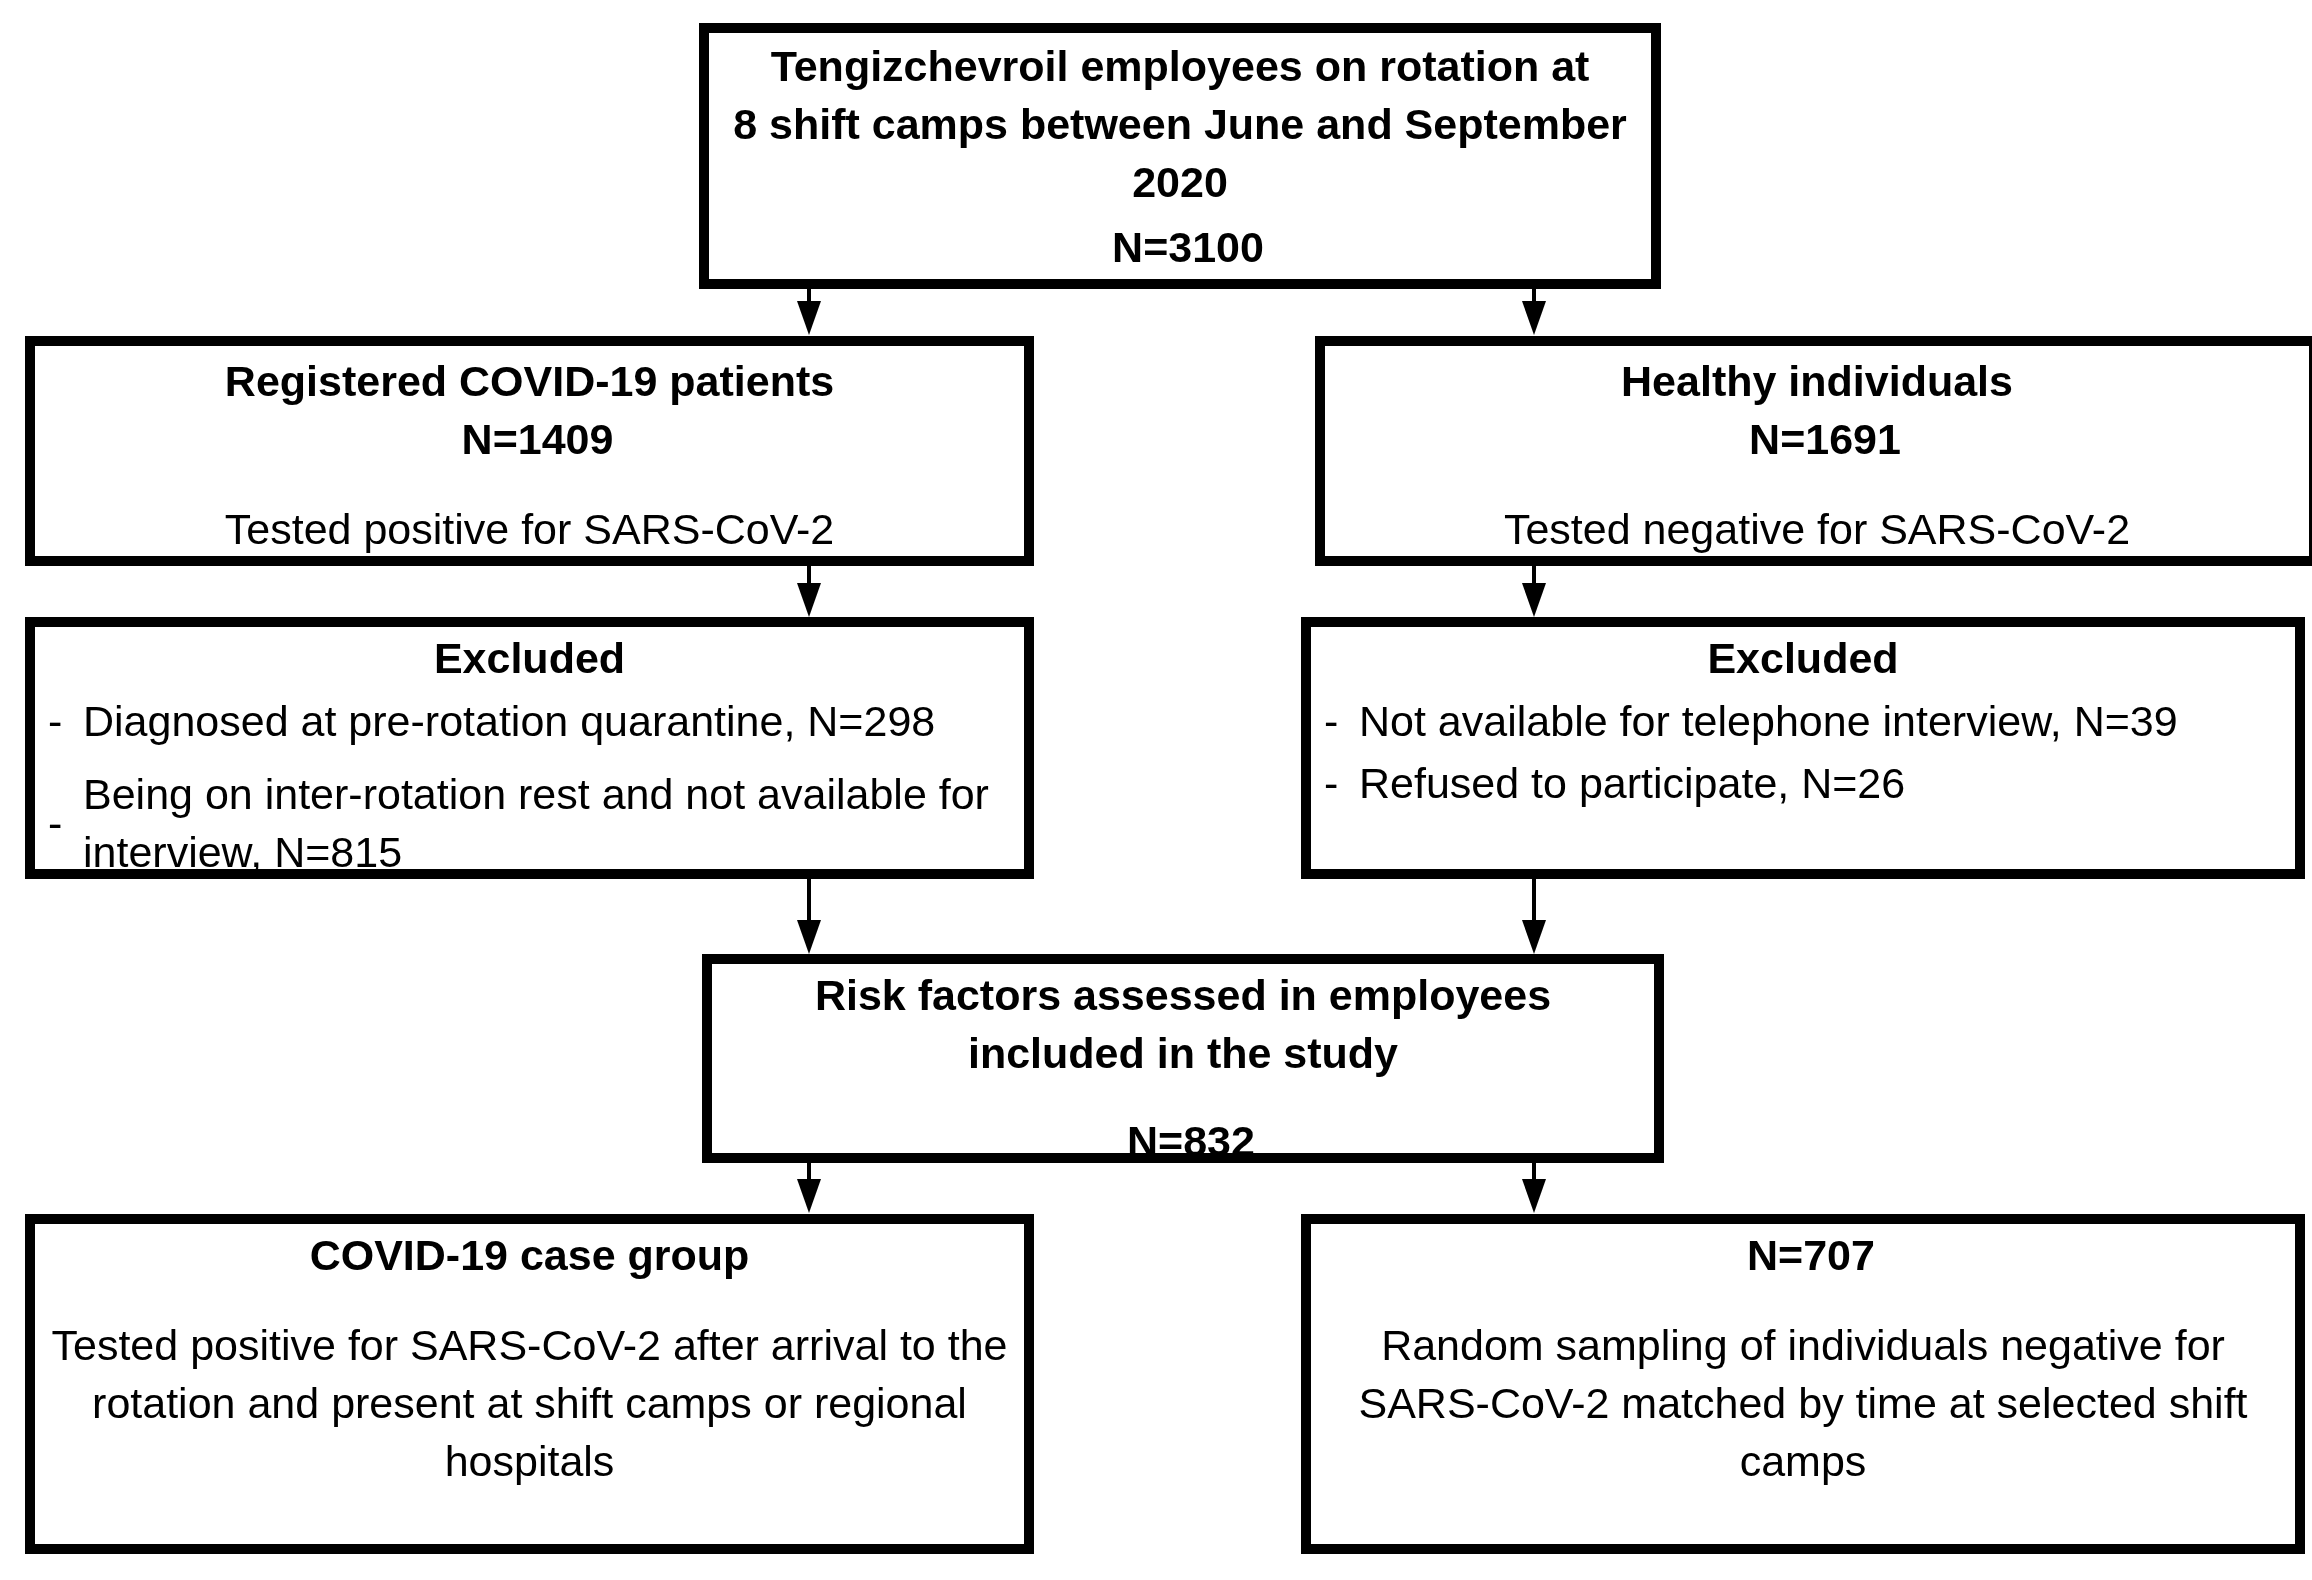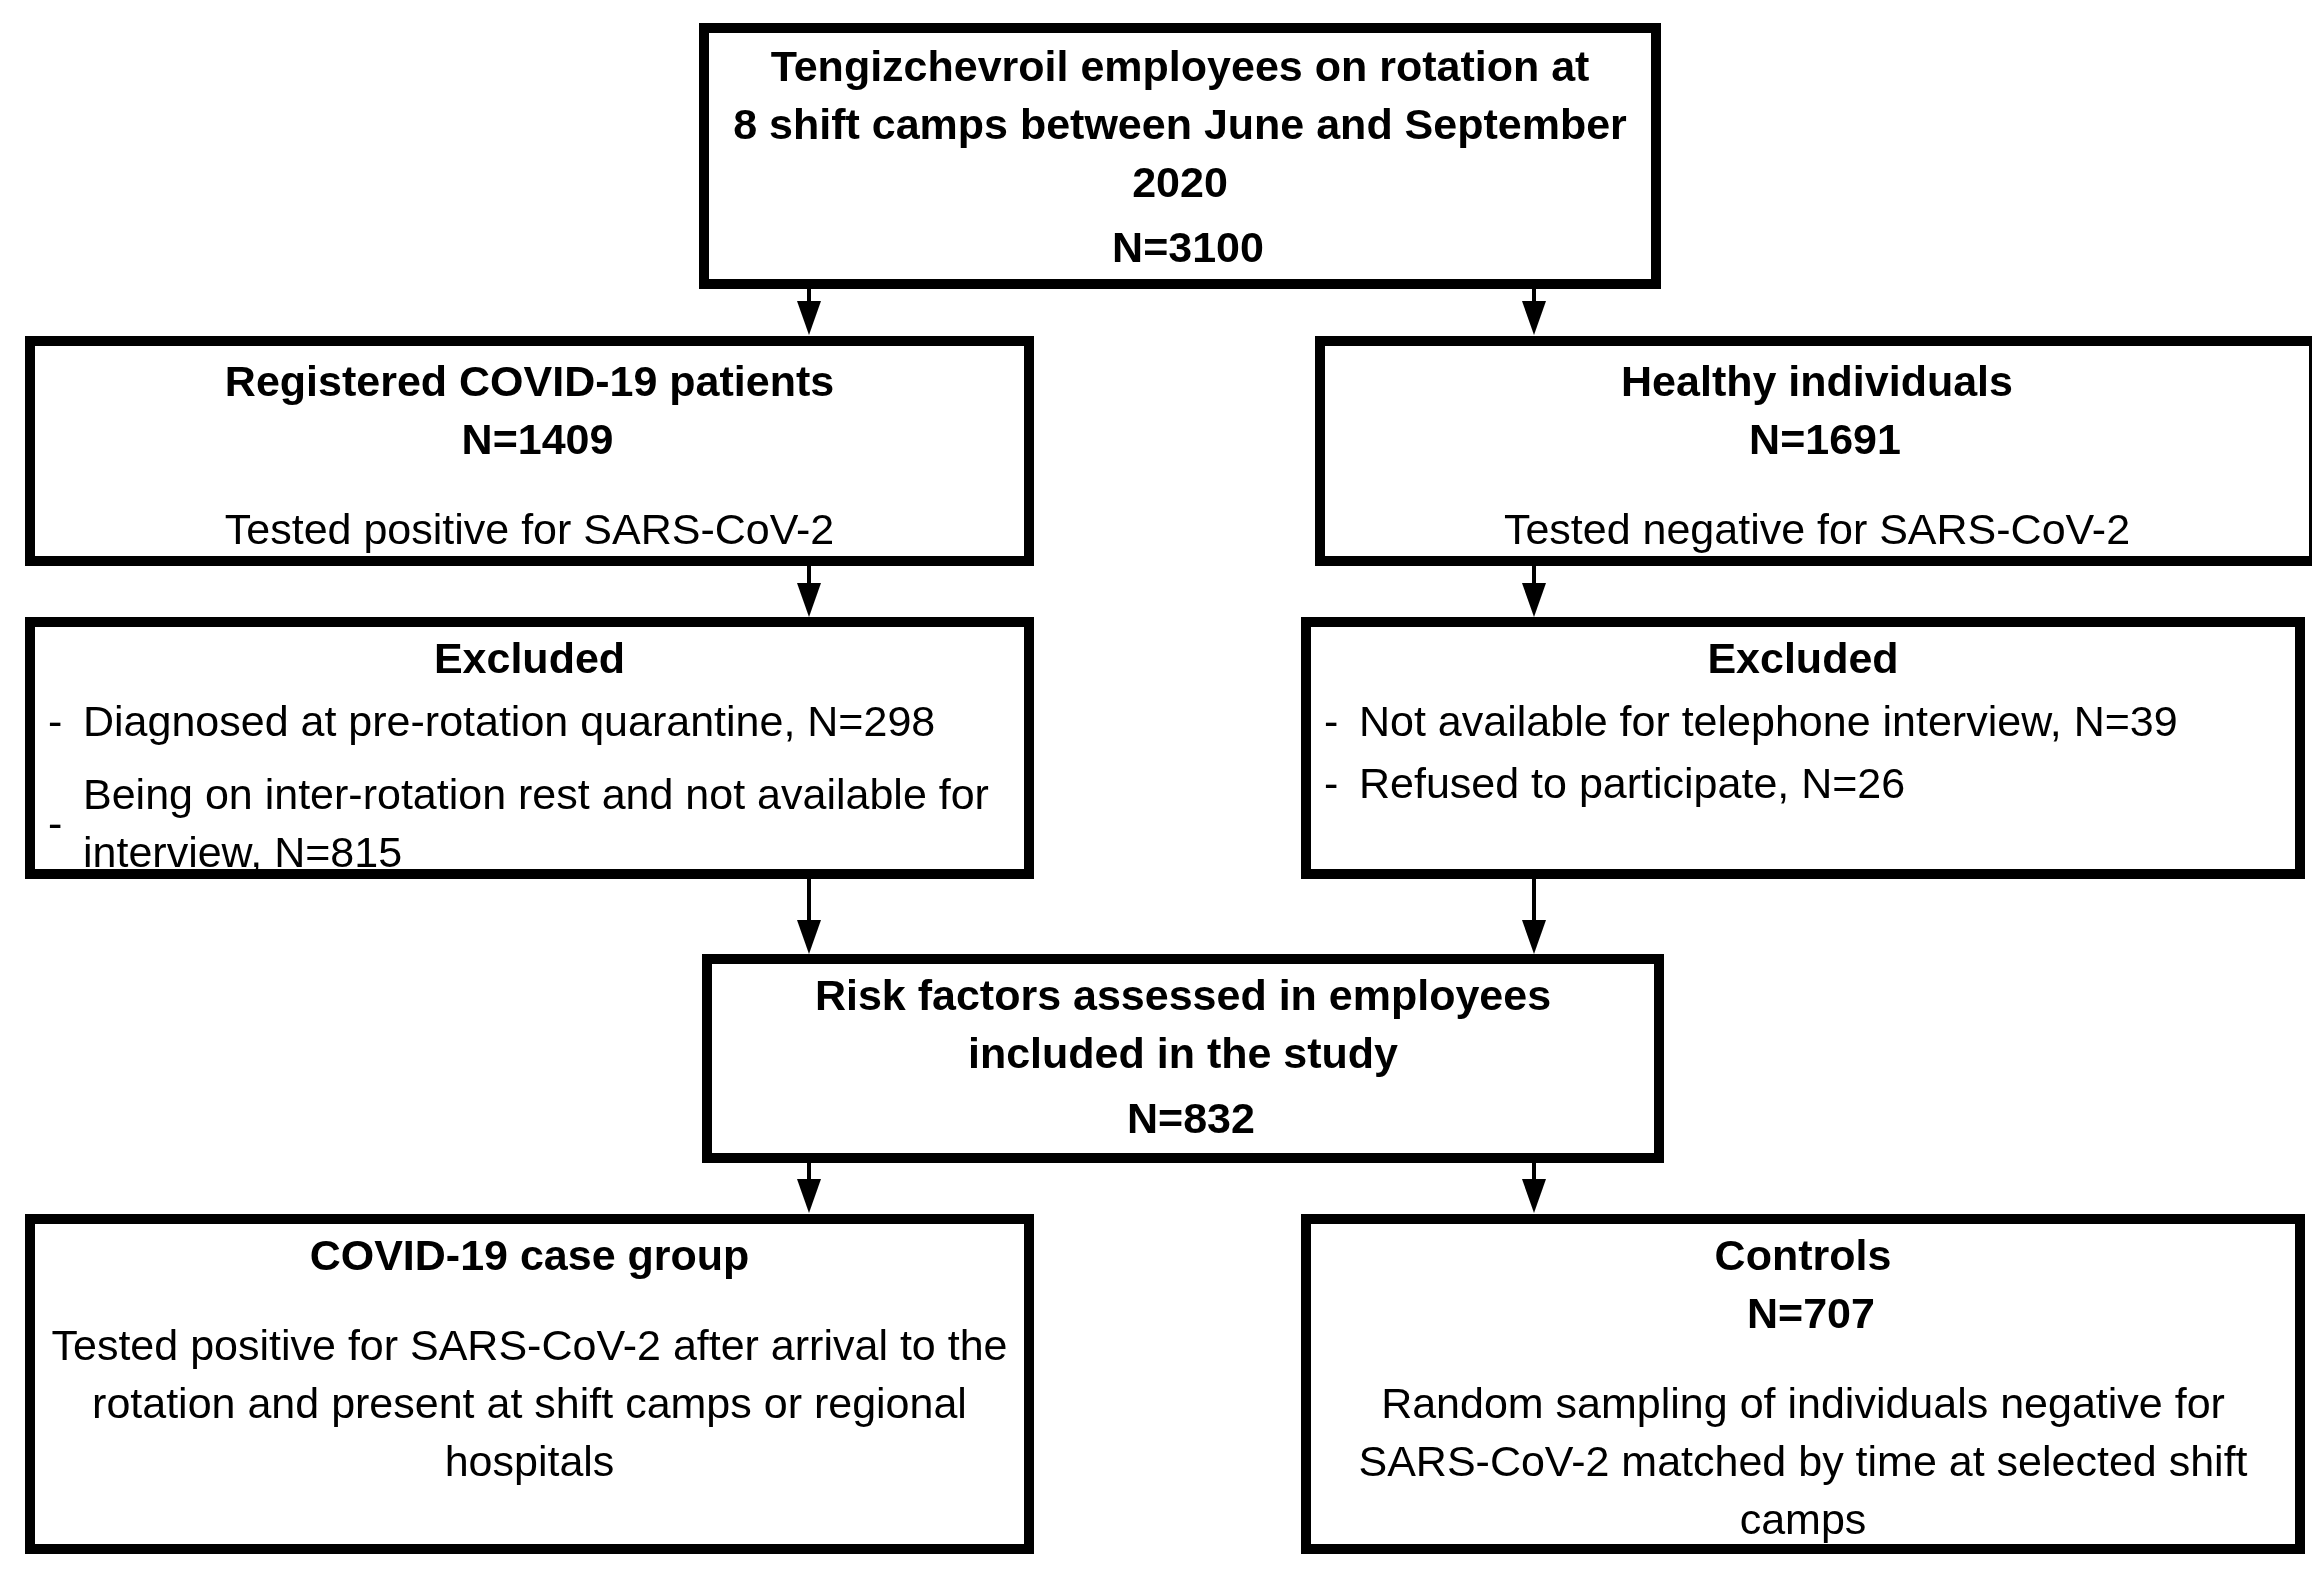--- a/index.html
+++ b/index.html
@@ -32,21 +32,21 @@
   .b-source   { left: 699px;  top: 23px;   width: 962px; height: 266px; padding-top: 3.7px; }
   .b-source .nlabel { margin-top: 7.5px; }
 
   .b-registered { left: 25px;   top: 336px;  width: 1009px; height: 230px; padding-top: 5.6px; }
   .b-healthy    { left: 1315px; top: 336px;  width: 1004px; height: 230px; padding-top: 5.6px; }
 
   .b-excluded-cases    { left: 25px;   top: 617px;  width: 1009px; height: 262px; padding-top: 1.9px; }
   .b-excluded-controls { left: 1301px; top: 617px;  width: 1004px; height: 262px; padding-top: 1.9px; }
 
   .b-assessed { left: 702px;  top: 954px; width: 962px; height: 209px; padding-top: 1.9px; }
-  .b-assessed .nlabel { margin-top: 7px; }
+  .b-assessed .nlabel { margin-top: 30px; }
 
   .b-cases    { left: 25px;   top: 1214px; width: 1009px; height: 340px; padding-top: 1.9px; }
   .b-controls { left: 1301px; top: 1214px; width: 1004px; height: 340px; padding-top: 1.9px; }
 
   
   .items { margin-top: 5.6px; padding: 0 15px 0 13px; }
   .item { display: flex; align-items: center; text-align: left; }
   .item .dash { flex: 0 0 35px; text-align: left; }
   .item .itext { flex: 1; }
   .b-excluded-cases .item + .item { margin-top: 15px; }
@@ -131,21 +131,20 @@
     </div>
     <div class="nlabel">N=832</div>
   </div>
 
   <div class="box b-cases">
     <div class="title">COVID-19 case group</div>
     <div class="desc">Tested positive for SARS-CoV-2 after arrival to the rotation and present at shift camps or regional hospitals</div>
   </div>
 
   <div class="box b-controls">
-    <div class="title">Controls</div>
     <div class="nlabel">N=707</div>
     <div class="desc">Random sampling of individuals negative for SARS-CoV-2 matched by time at selected shift camps</div>
   </div>
 
   <div class="arrow ar-left" style="top:284px;height:51px">
     <div class="shaft"></div>
     <div class="head"></div>
   </div>
   <div class="arrow ar-right" style="top:284px;height:51px">
     <div class="shaft"></div>

